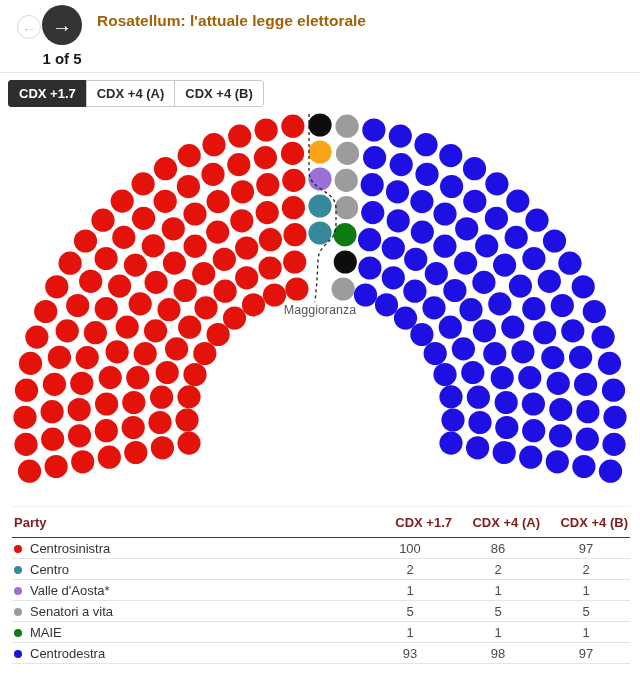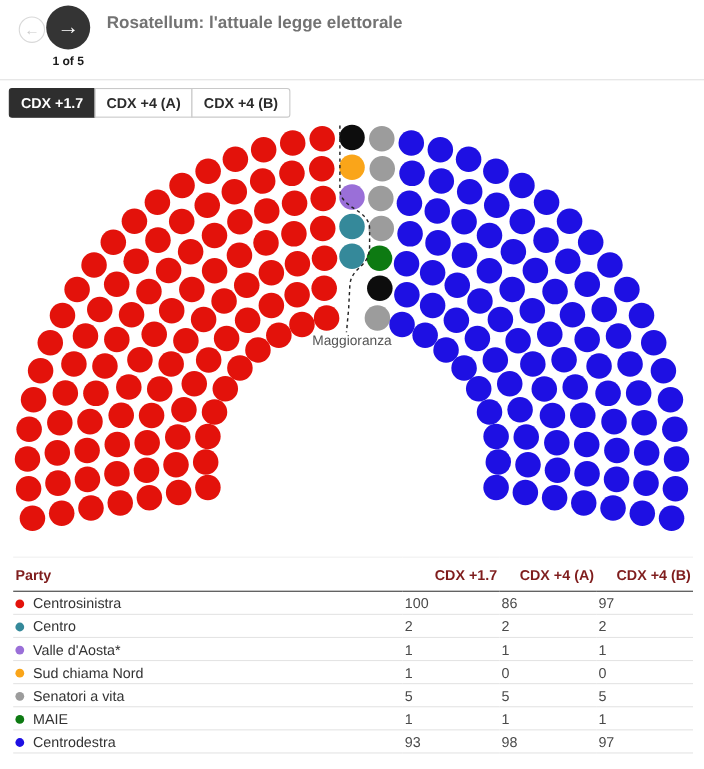--- a/index.html
+++ b/index.html
@@ -7,42 +7,42 @@
   #stage{position:relative;width:640px;height:699px;background:#fff;overflow:hidden;}
 
   
   .hdr{position:absolute;top:0;left:0;width:640px;height:72px;border-bottom:1px solid #e2e2e2;background:#fff;}
   .btn-prev{position:absolute;top:15px;left:17px;width:24px;height:24px;border-radius:50%;
     border:1px solid #d9d9d9;background:#fff;color:#c9c9c9;font-size:14px;line-height:22px;
     text-align:center;cursor:pointer;padding:0;}
   .btn-next{position:absolute;top:5px;left:42px;width:40px;height:40px;border-radius:50%;
     border:none;background:#343434;color:#fff;font-size:20px;font-weight:bold;line-height:40px;
     text-align:center;cursor:pointer;padding:0;}
-  .page-ind{position:absolute;top:50px;left:42px;width:40px;text-align:center;font-size:11px;font-weight:bold;color:#1a1a1a;white-space:nowrap;}
-  .title{position:absolute;top:12px;left:97px;font-size:15.5px;font-weight:bold;color:#737373;}
+  .page-ind{position:absolute;top:50px;left:42px;width:40px;text-align:center;font-size:15px;font-weight:bold;color:#1a1a1a;white-space:nowrap;}
+  .title{position:absolute;top:12px;left:97px;font-size:15.5px;font-weight:bold;color:#a16207;}
 
   
   .tabs{position:absolute;top:80px;left:8px;display:flex;}
   .tab{font-size:13px;font-weight:bold;color:#2b2b2b;background:#fff;border:1px solid #c9c9c9;
     padding:5px 10px;margin-left:-1px;cursor:pointer;line-height:15px;}
   .tab:first-child{margin-left:0;border-radius:3px 0 0 3px;}
   .tab:last-child{border-radius:0 3px 3px 0;}
   .tab.active{background:#2e2e2e;border-color:#2e2e2e;color:#fff;}
 
   
   .chart{position:absolute;top:112px;left:0;}
   .maj-label{font-size:12.5px;fill:#565656;}
   .maj-line{fill:none;stroke:#222;stroke-width:1.3;stroke-dasharray:3,3;}
 
   
   .tbl{position:absolute;top:506px;left:12px;width:618px;}
   table{width:100%;border-collapse:collapse;font-size:13px;border-top:1px solid #efefef;}
   th{font-weight:bold;color:#7f1d1d;text-align:right;padding:8px 2px 7px 2px;border-bottom:1px solid #3d3d3d;}
   th.party-col{text-align:left;}
-  td{color:#4a4a4a;text-align:left;padding:2px 2px;border-bottom:1px solid #e4e4e4;height:15px;}
+  td{color:#4a4a4a;text-align:center;padding:2px 2px;border-bottom:1px solid #e4e4e4;height:15px;}
   td.party-cell{text-align:left;color:#333;}
   td.num{width:84px;}
   .dot{display:inline-block;width:8px;height:8px;border-radius:50%;margin-right:8px;vertical-align:middle;}
   .party-name{vertical-align:middle;text-align:center;}
 </style>
 </head>
 <body>
 
 <div id="stage">
 
@@ -298,26 +298,20 @@
             <td class="num">2</td>
             <td class="num">2</td>
           </tr>
           <tr>
             <td class="party-cell"><span class="dot" style="background: rgb(154, 111, 216);"></span><span class="party-name">Valle d'Aosta*</span></td>
             <td class="num">1</td>
             <td class="num">1</td>
             <td class="num">1</td>
           </tr>
           <tr>
-            <td class="party-cell"><span class="dot" style="background: rgb(250, 165, 25);"></span><span class="party-name">Sud chiama Nord</span></td>
-            <td class="num">1</td>
-            <td class="num">0</td>
-            <td class="num">0</td>
-          </tr>
-          <tr>
             <td class="party-cell"><span class="dot" style="background: rgb(156, 156, 156);"></span><span class="party-name">Senatori a vita</span></td>
             <td class="num">5</td>
             <td class="num">5</td>
             <td class="num">5</td>
           </tr>
           <tr>
             <td class="party-cell"><span class="dot" style="background: rgb(13, 122, 18);"></span><span class="party-name">MAIE</span></td>
             <td class="num">1</td>
             <td class="num">1</td>
             <td class="num">1</td>

